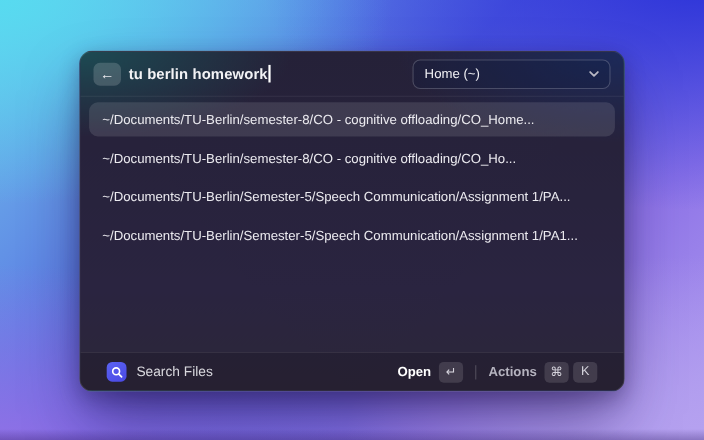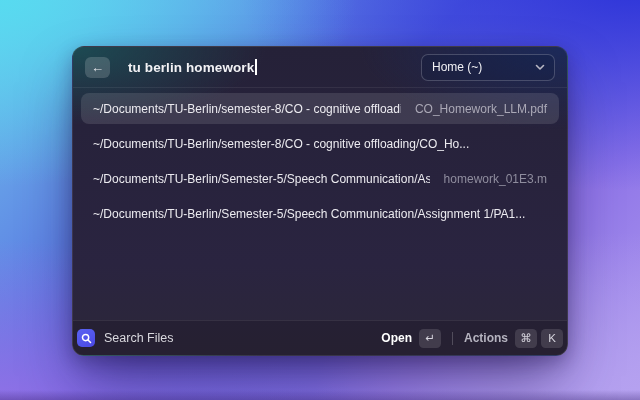--- a/index.html
+++ b/index.html
@@ -50,33 +50,33 @@
   }
   .back-btn {
     width: 25px; height: 21px;
     border-radius: 6px;
     background: rgba(255,255,255,0.17);
     display: flex; align-items: center; justify-content: center;
     color: #e9e9ee; font-size: 13px; line-height: 1;
     cursor: pointer; flex: 0 0 auto;
   }
   .search-text {
-    margin-left: 18px;
+    margin-left: 7px;
     color: #f2f2f5; font-size: 13.5px; font-weight: 600;
     letter-spacing: 0.1px;
     display: flex; align-items: center;
     white-space: pre;
   }
   .caret {
     display: inline-block; width: 1.5px; height: 16px;
     background: #ffffff; margin-left: 1px;
   }
   .header-spacer { flex: 1; }
   .scope-dropdown {
-    width: 134px; height: 27px;
+    width: 180px; height: 27px;
     box-sizing: border-box;
     border: 1px solid rgba(255,255,255,0.20);
     border-radius: 7px;
     background: rgba(12,22,60,0.25);
     display: flex; align-items: center; justify-content: space-between;
     padding: 0 9px 0 10px;
     cursor: pointer;
   }
   .scope-dropdown .label { color: #f0f0f4; font-size: 12px; font-weight: 500; }
   .chevron { display: flex; align-items: center; }
@@ -102,21 +102,21 @@
   .row .fname {
     color: #8f8d9e; font-size: 12px;
     margin-left: 14px; white-space: nowrap; flex: 0 0 auto;
   }
   .row.selected .fname { color: #aaa8b6; }
 
   
   .footer {
     height: 34px; flex: 0 0 34px;
     display: flex; align-items: center;
-    padding: 0 4px;
+    padding: 0 24px;
     border-top: 1px solid rgba(255,255,255,0.08);
     background: rgba(10,8,18,0.18);
   }
   .ext-icon {
     width: 18px; height: 18px; border-radius: 5px;
     background: linear-gradient(150deg, #5a63f2 0%, #4a48e4 100%);
     display: flex; align-items: center; justify-content: center;
     flex: 0 0 auto;
   }
   .ext-label { margin-left: 9px; color: #d9d8de; font-size: 12.5px; }
@@ -161,28 +161,26 @@
         <svg width="10" height="7" viewBox="0 0 10 7">
             <path d="M1.5 1.5 L5 5 L8.5 1.5" fill="none" stroke="#b9b8c4" stroke-width="1.6" stroke-linecap="round" stroke-linejoin="round"></path>
           </svg>
       </span>
     </div>
   </div>
 
   <div class="results">
     <div class="row selected">
       <span class="path">~/Documents/TU-Berlin/semester-8/CO - cognitive offloading/CO_Home...</span>
-      <span class="fname">CO_Homework_LLM.pdf</span>
     </div>
     <div class="row">
       <span class="path">~/Documents/TU-Berlin/semester-8/CO - cognitive offloading/CO_Ho...</span>
     </div>
     <div class="row">
       <span class="path">~/Documents/TU-Berlin/Semester-5/Speech Communication/Assignment 1/PA...</span>
-      <span class="fname">homework_01E3.m</span>
     </div>
     <div class="row">
       <span class="path">~/Documents/TU-Berlin/Semester-5/Speech Communication/Assignment 1/PA1...</span>
     </div>
   </div>
 
   <div class="footer">
     <div class="ext-icon">
       <svg width="11" height="11" viewBox="0 0 12 12">
         <circle cx="5" cy="5" r="3.4" fill="none" stroke="#ffffff" stroke-width="1.6"></circle>

